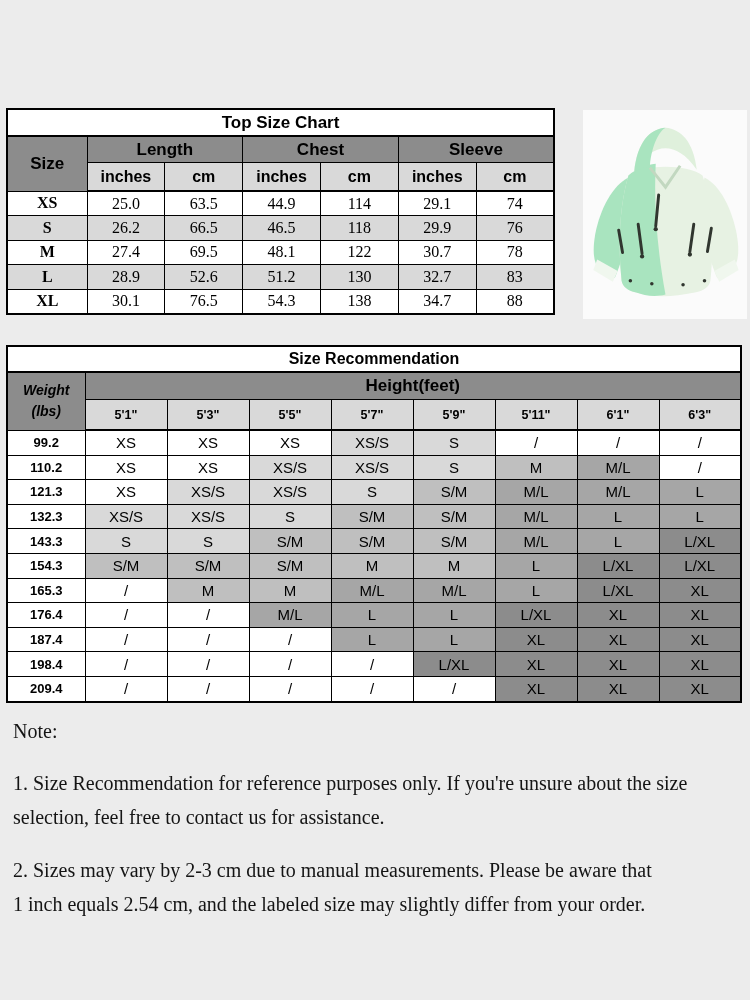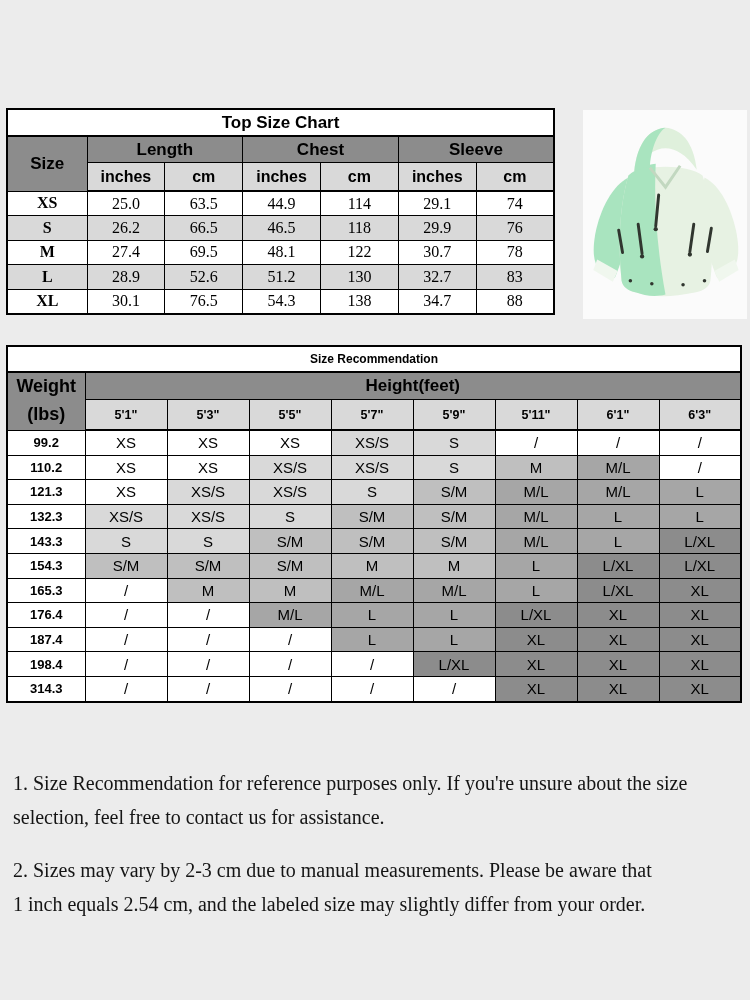--- a/index.html
+++ b/index.html
@@ -41,24 +41,24 @@
   #top-table tbody tr.alt td{background:var(--row-alt,#d9d9d9);}
   #top-table tbody td.sz{font-weight:bold;}
   
   .photo{
     position:absolute;left:583px;top:110px;width:164px;height:209px;
     background:var(--photo-bg,#fbfbfb);
     display:flex;align-items:center;justify-content:center;
   }
   
   #rec-table{left:6px;top:345px;width:736px;}
-  #rec-table td.title{height:24px;font-size:12px;font-weight:bold;background:#fff;border-bottom-width:2px;}
+  #rec-table td.title{height:24px;font-size:16px;font-weight:bold;background:#fff;border-bottom-width:2px;}
   #rec-table td.hdr-dark{background:var(--hdr-dark,#8c8c8c);font-weight:bold;}
   #rec-table td.height-hdr{height:26px;font-size:17px;}
-  #rec-table td.weight-hdr{font-size:18px;line-height:1.55;}
+  #rec-table td.weight-hdr{font-size:14px;line-height:1.55;font-style:italic;}
   #rec-table td.h{background:var(--hdr-light,#d9d9d9);font-weight:bold;font-size:12.5px;height:29px;border-bottom-width:2px;}
   #rec-table tbody td{height:23.6px;font-size:15px;}
   #rec-table tbody td.w{font-weight:bold;font-size:13px;background:#fff;}
   
   .note-block{
     position:absolute;left:13px;width:732px;
     font-family:"Liberation Serif",serif;
     font-size:20px;line-height:34px;
     color:#141414;
     white-space:pre-line;
@@ -325,31 +325,32 @@
           <td style="background: rgb(255, 255, 255);">/</td>
           <td style="background: rgb(255, 255, 255);">/</td>
           <td style="background: rgb(255, 255, 255);">/</td>
           <td style="background: rgb(255, 255, 255);">/</td>
           <td style="background: rgb(140, 140, 140);">L/XL</td>
           <td style="background: rgb(140, 140, 140);">XL</td>
           <td style="background: rgb(140, 140, 140);">XL</td>
           <td style="background: rgb(140, 140, 140);">XL</td>
         </tr>
         <tr>
-          <td class="w">314.3</td>
+          <td class="w">209.4</td>
           <td style="background: rgb(255, 255, 255);">/</td>
           <td style="background: rgb(255, 255, 255);">/</td>
           <td style="background: rgb(255, 255, 255);">/</td>
           <td style="background: rgb(255, 255, 255);">/</td>
           <td style="background: rgb(255, 255, 255);">/</td>
           <td style="background: rgb(140, 140, 140);">XL</td>
           <td style="background: rgb(140, 140, 140);">XL</td>
           <td style="background: rgb(140, 140, 140);">XL</td>
         </tr>
       </tbody>
   </table>
 
+  <div class="note-block" id="note-heading">Note:</div>
   <div class="note-block" id="note-item-1">1. Size Recommendation for reference purposes only. If you're unsure about the size
 selection, feel free to contact us for assistance.</div>
   <div class="note-block" id="note-item-2">2. Sizes may vary by 2-3 cm due to manual measurements. Please be aware that
 1 inch equals 2.54 cm, and the labeled size may slightly differ from your order.</div>
 
 </div>
 
 </body></html>

